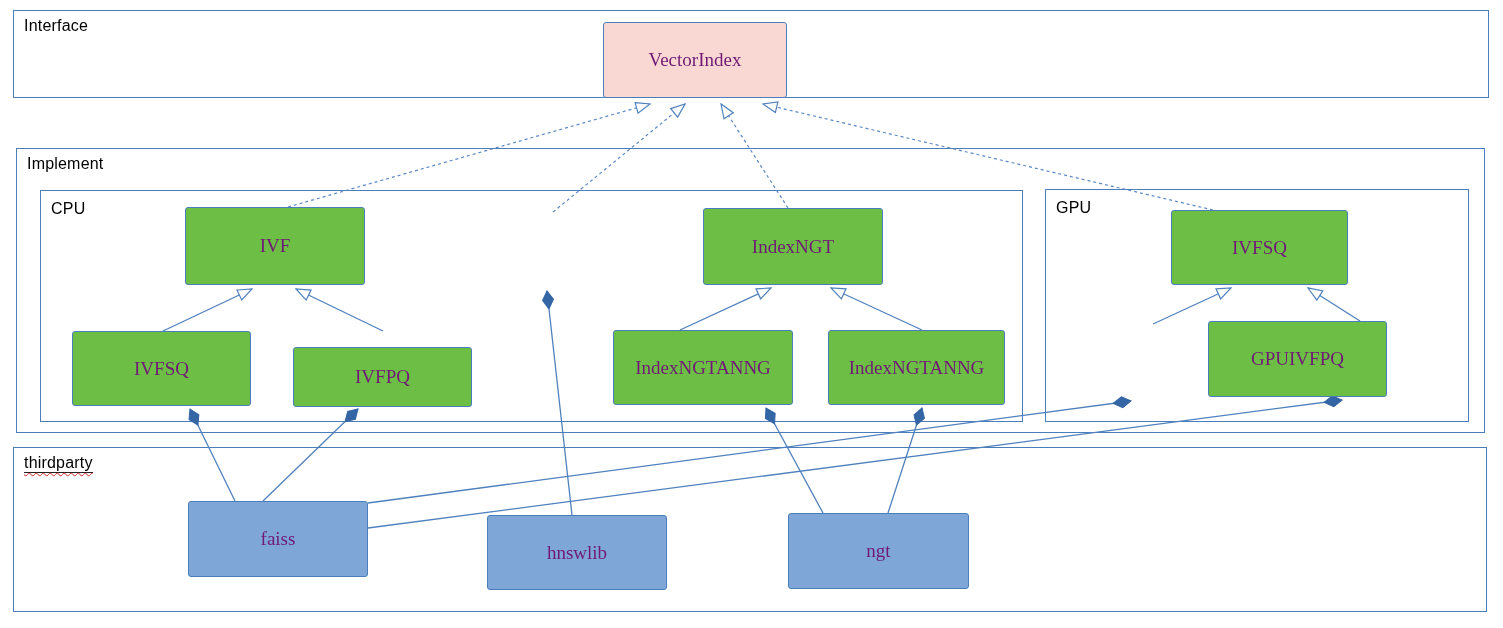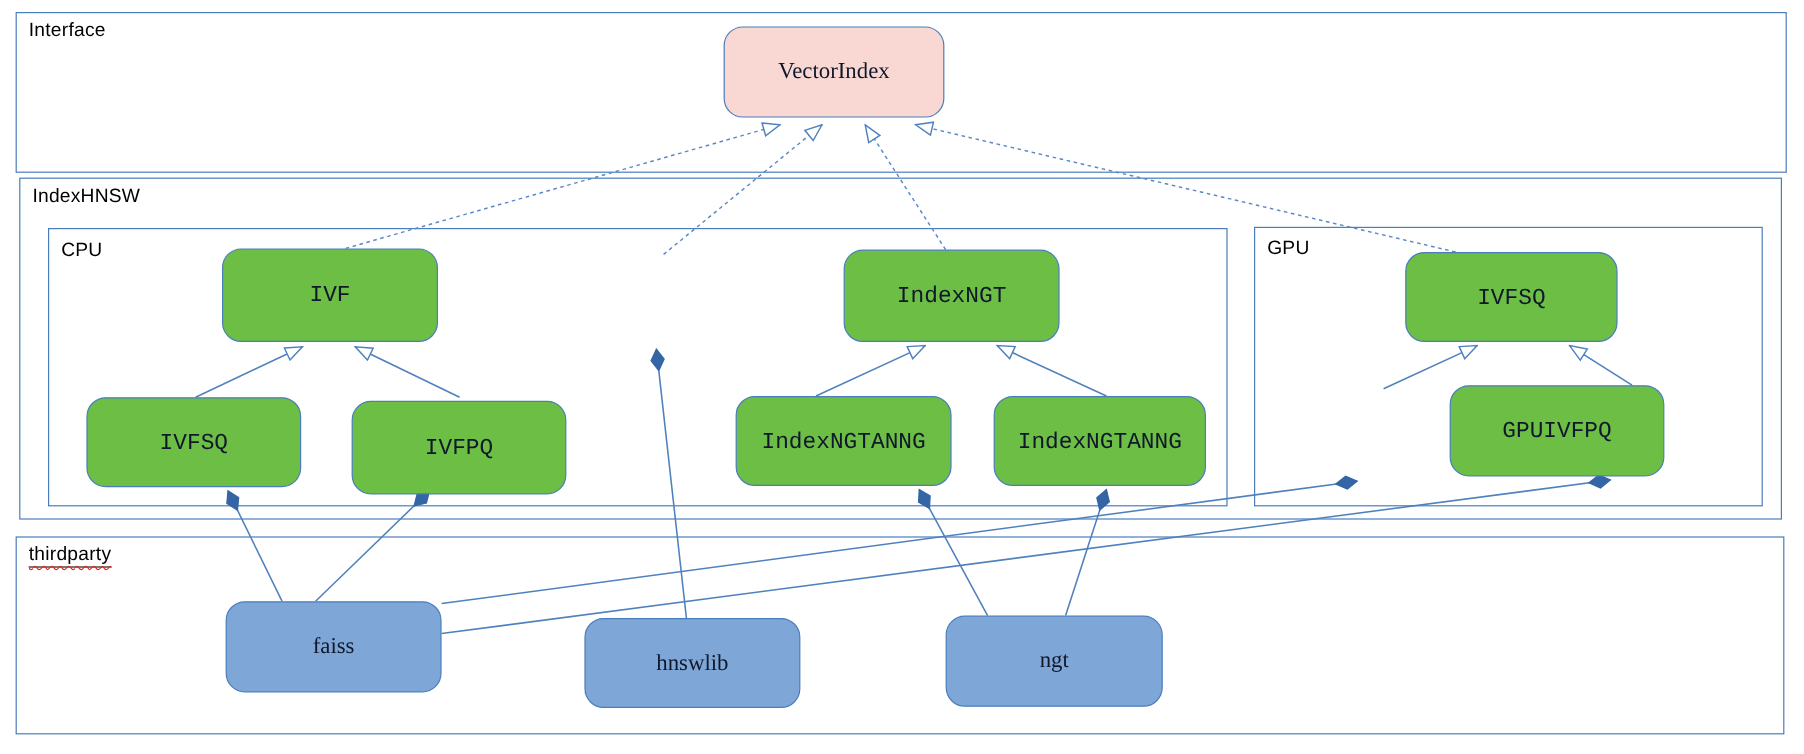--- a/index.html
+++ b/index.html
@@ -16,43 +16,43 @@
     letter-spacing:0.2px;white-space:nowrap;
   }
   .u-solid{border-bottom:1px solid #222;padding-bottom:0px;}
   .u-wavy{
     text-decoration:underline;text-decoration-style:wavy;
     text-decoration-color:#cf2e24;text-decoration-thickness:1px;
     text-underline-offset:4px;
     margin-top:21px;
   }
   .node{
-    position:absolute;border:1.4px solid #4a7ebb;border-radius:16px;
+    position:absolute;border:1.4px solid #4a7ebb;border-radius:3px;
     display:flex;align-items:center;justify-content:center;
-    font-family:"Liberation Serif",serif;font-size:19px;color:#0f172a;
+    font-family:"Liberation Serif",serif;font-size:19px;color:#701a75;
     box-sizing:border-box;z-index:3;white-space:nowrap;
   }
   .node.pink{background:#f9d8d4;}
-  .node.green{background:#6cbe45;font-family:Liberation Mono, monospace;}
+  .node.green{background:#6cbe45;}
   .node.blue{background:#7ea7d8;}
   svg.edges{position:absolute;left:0;top:0;z-index:2;pointer-events:none;}
   .e-dash{stroke:#5b87c5;stroke-width:1.2;fill:none;stroke-dasharray:3 3;}
   .e-solid{stroke:#4f81bd;stroke-width:1.3;fill:none;}
 </style>
 </head>
 <body>
 
 <div class="canvas">
 
-  <div class="container" style="left:13px;top:10px;width:1476px;height:134px">
+  <div class="container" style="left:13px;top:10px;width:1476px;height:88px">
     <span class="clabel">Interface</span>
   </div>
 
   <div class="container" style="left:16px;top:148px;width:1469px;height:285px">
-    <span class="clabel">IndexHNSW</span>
+    <span class="clabel">Implement</span>
   </div>
 
   <div class="container" style="left:40px;top:190px;width:983px;height:232px">
     <span class="clabel" style="top:9px">CPU</span>
   </div>
 
   <div class="container" style="left:1045px;top:189px;width:424px;height:233px">
     <span class="clabel" style="top:9px">GPU</span>
   </div>
 
@@ -105,21 +105,21 @@
   </div>
 
   <div class="node green" style="left:1171px;top:210px;width:177px;height:75px">
     <span>IVFSQ</span>
   </div>
 
   <div class="node green" style="left:72px;top:331px;width:179px;height:75px">
     <span>IVFSQ</span>
   </div>
 
-  <div class="node green" style="left:293px;top:334px;width:179px;height:78px">
+  <div class="node green" style="left:293px;top:347px;width:179px;height:60px">
     <span>IVFPQ</span>
   </div>
 
   <div class="node green" style="left:613px;top:330px;width:180px;height:75px">
     <span>IndexNGTANNG</span>
   </div>
 
   <div class="node green" style="left:828px;top:330px;width:177px;height:75px">
     <span>IndexNGTANNG</span>
   </div>

